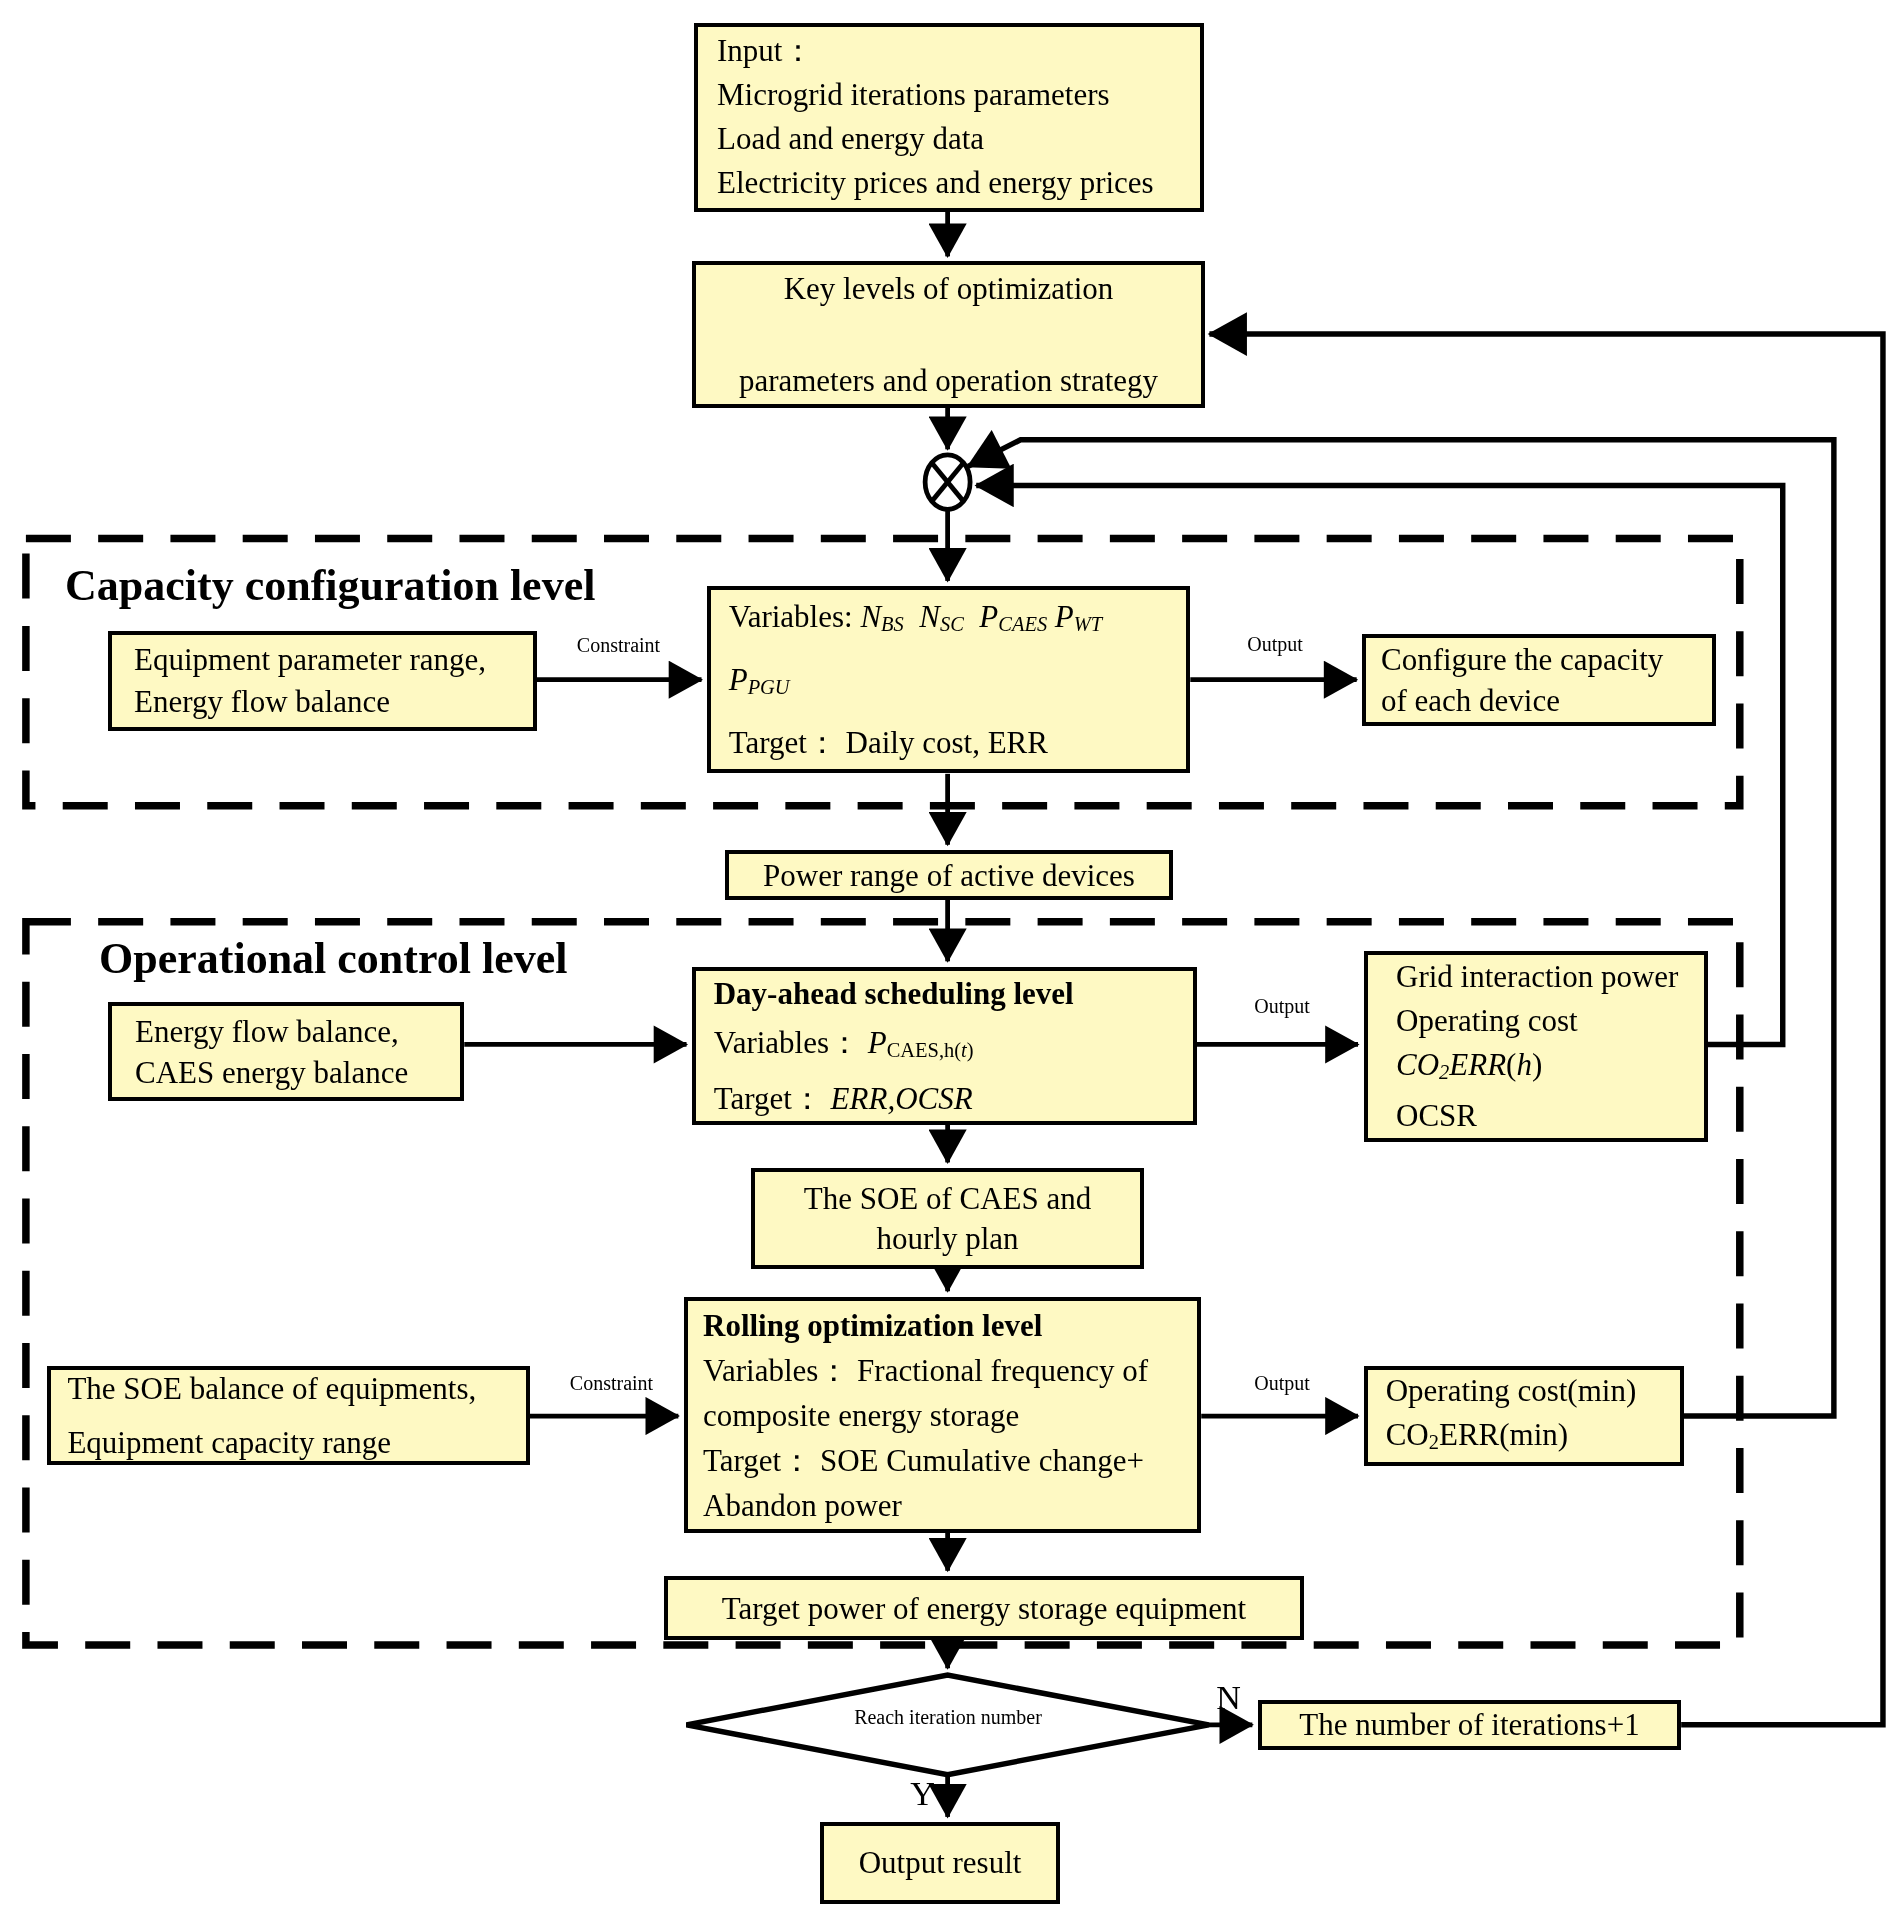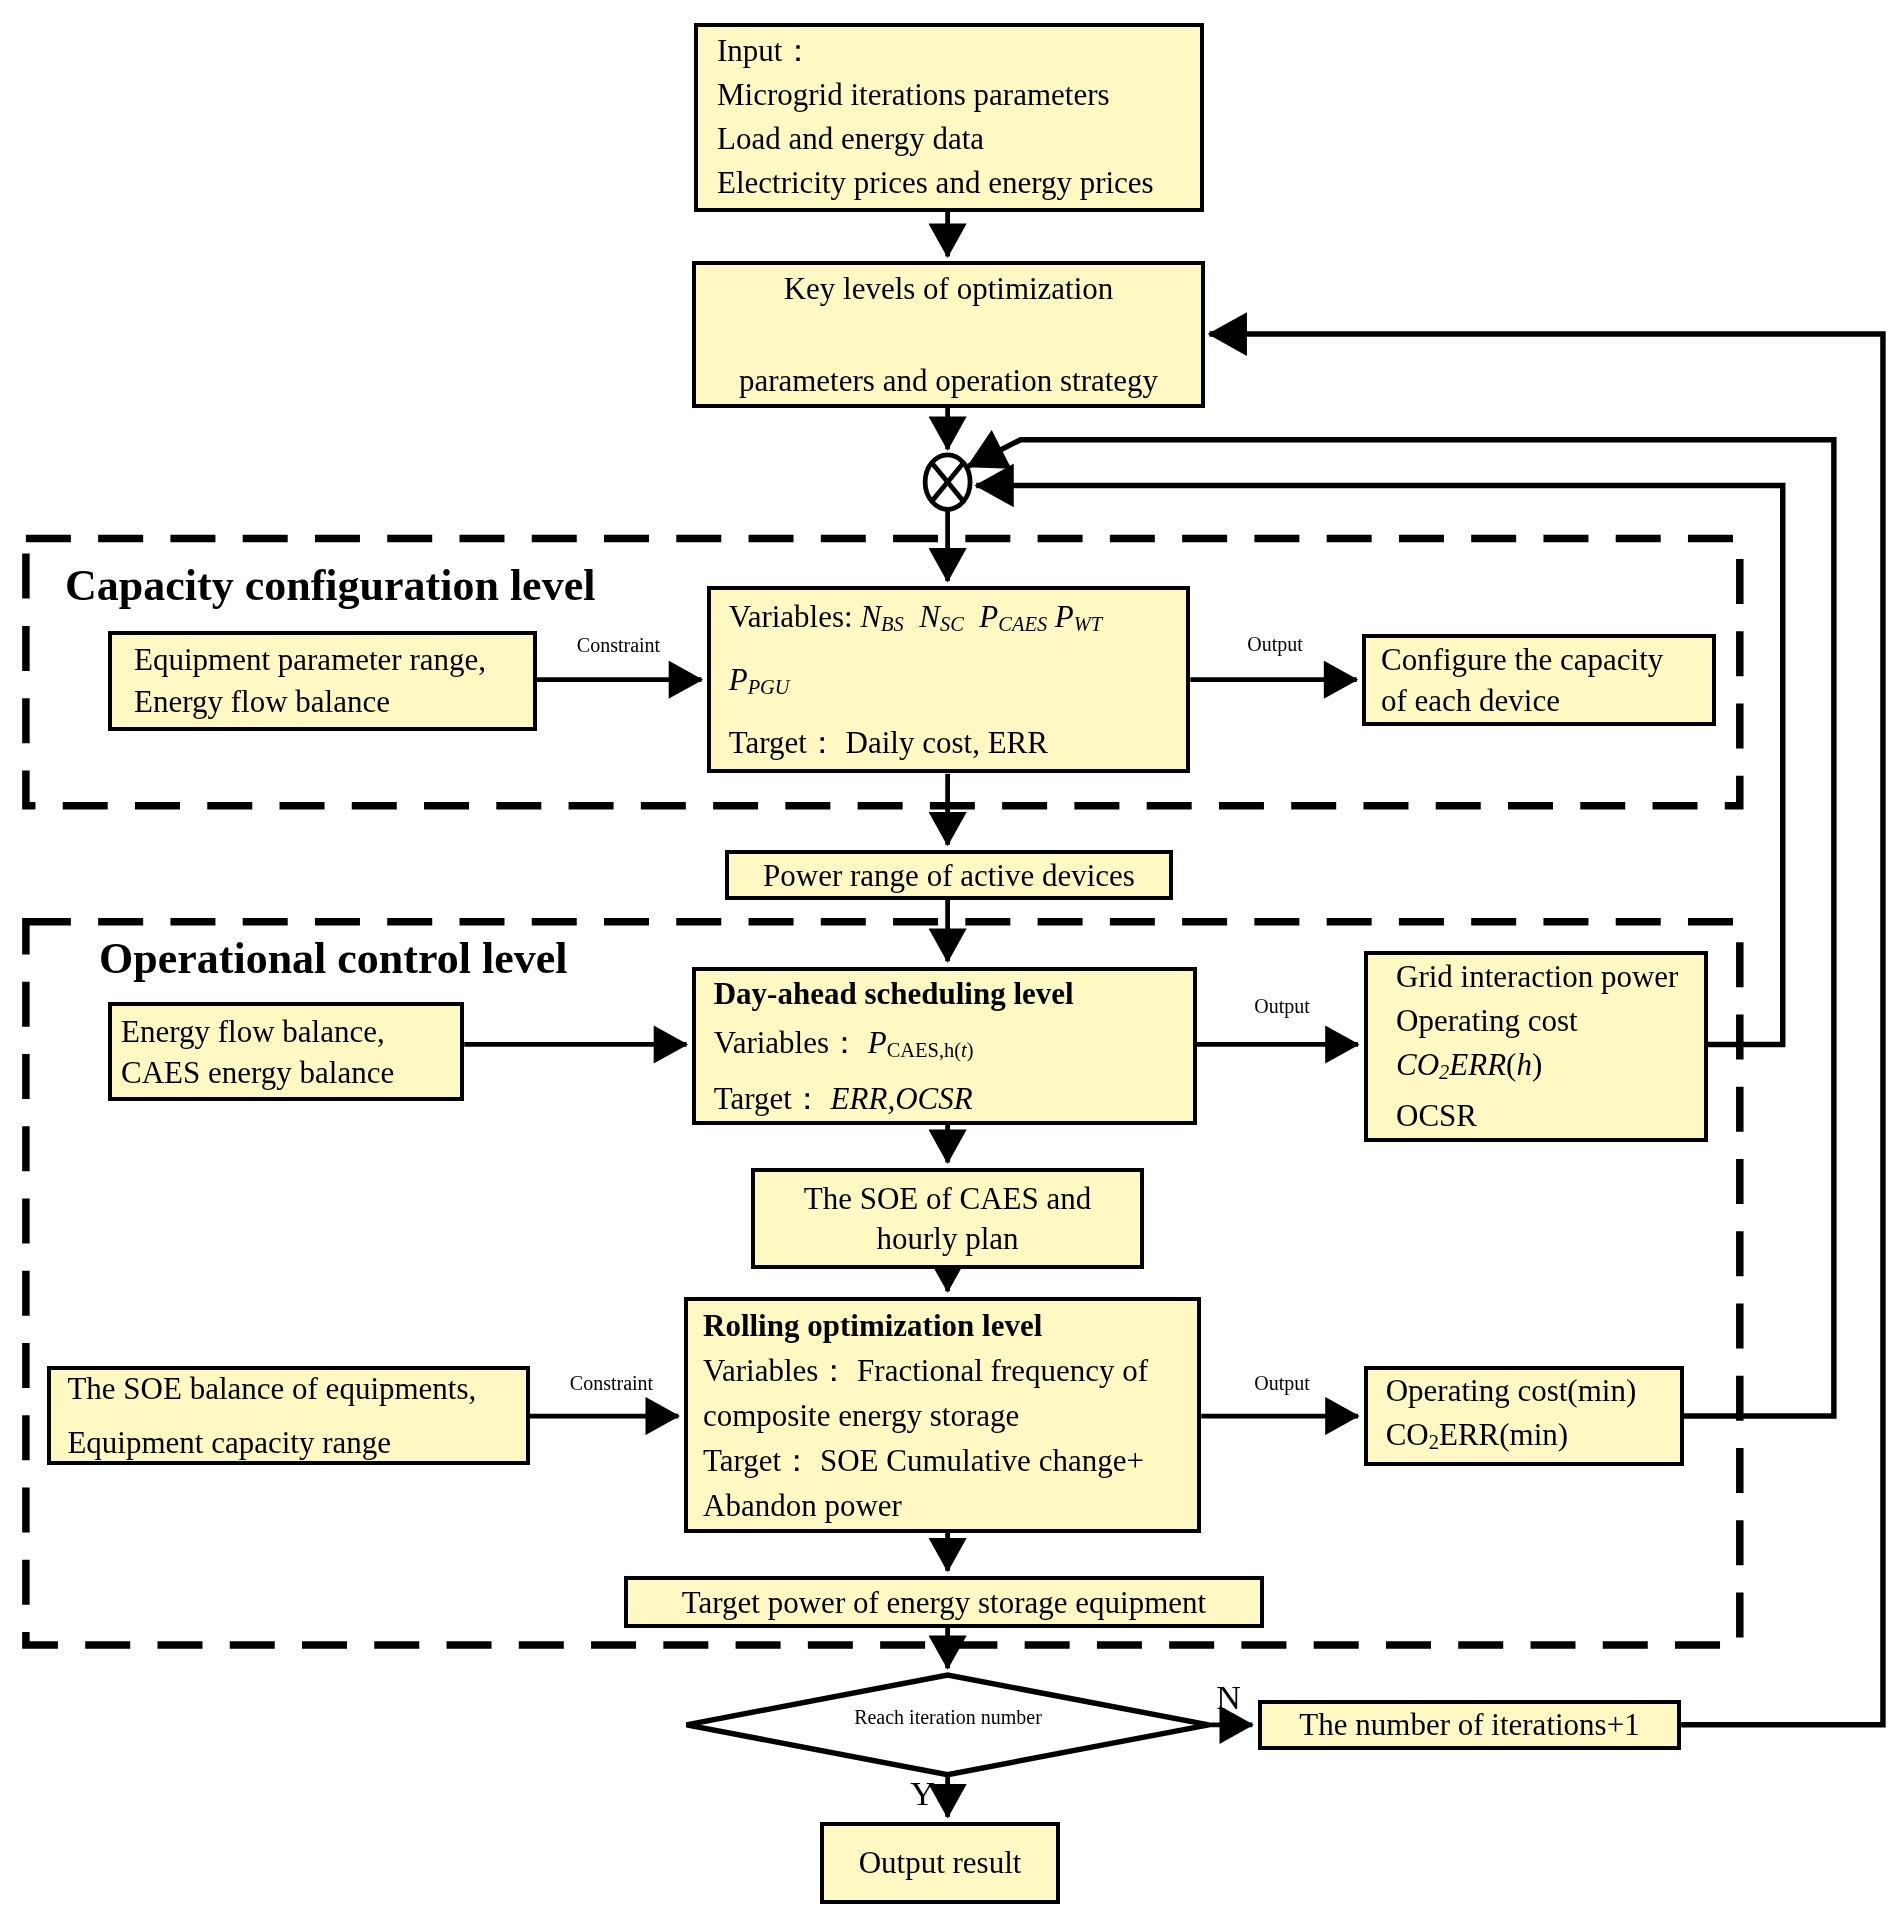--- a/index.html
+++ b/index.html
@@ -104,21 +104,21 @@
 
   <div class="bx" style="left:1362px;top:634px;width:354px;height:92px;padding-left:15px;line-height:41px;">
       <div class="tline"><span>Configure the capacity</span></div>
       <div class="tline"><span>of each device</span></div>
     </div>
 
   <div class="bx ctr" style="left:725px;top:850px;width:448px;height:50px;line-height:37px;">
       <div class="tline"><span>Power range of active devices</span></div>
     </div>
 
-  <div class="bx" style="left:108px;top:1002px;width:356px;height:99px;padding-left:9px;line-height:41px;">
+  <div class="bx" style="left:108px;top:1002px;width:356px;height:99px;padding-left:23px;line-height:41px;">
       <div class="tline"><span>Energy flow balance,</span></div>
       <div class="tline"><span>CAES energy balance</span></div>
     </div>
 
   <div class="bx" style="left:692px;top:967px;width:505px;height:158px;padding-left:17.7px;line-height:49px;">
       <div class="tline"><span class="bd">Day-ahead scheduling level</span></div>
       <div class="tline"><span>Variables： </span><span class="it">P</span><span class="sb">CAES,h(</span><span class="it sb">t</span><span class="sb">)</span></div>
       <div class="tline"><span>Target： </span><span class="it">ERR,OCSR</span></div>
     </div>
 
@@ -145,21 +145,21 @@
   <div class="bx" style="left:47px;top:1366px;width:483px;height:99px;padding-left:16.4px;line-height:42px;gap:12px;">
       <div class="tline"><span>The SOE balance of equipments,</span></div>
       <div class="tline"><span>Equipment capacity range</span></div>
     </div>
 
   <div class="bx" style="left:1364px;top:1366px;width:320px;height:100px;padding-left:17.7px;line-height:44px;">
       <div class="tline"><span>Operating cost(min)</span></div>
       <div class="tline"><span>CO</span><span class="sb">2</span><span>ERR(min)</span></div>
     </div>
 
-  <div class="bx ctr" style="left:624px;top:1576px;width:640px;height:52px;line-height:37px;">
+  <div class="bx ctr" style="left:664px;top:1576px;width:640px;height:64px;line-height:37px;">
       <div class="tline"><span>Target power of energy storage equipment</span></div>
     </div>
 
   <div class="lbl ctr" style="left:723px;top:1706px;width:450px;">Reach iteration number</div>
 
   <div class="bx ctr" style="left:1258px;top:1700px;width:423px;height:50px;line-height:38px;">
       <div class="tline"><span>The number of iterations+1</span></div>
     </div>
 
   <div class="bx ctr" style="left:820px;top:1822px;width:240px;height:82px;line-height:68px;">

